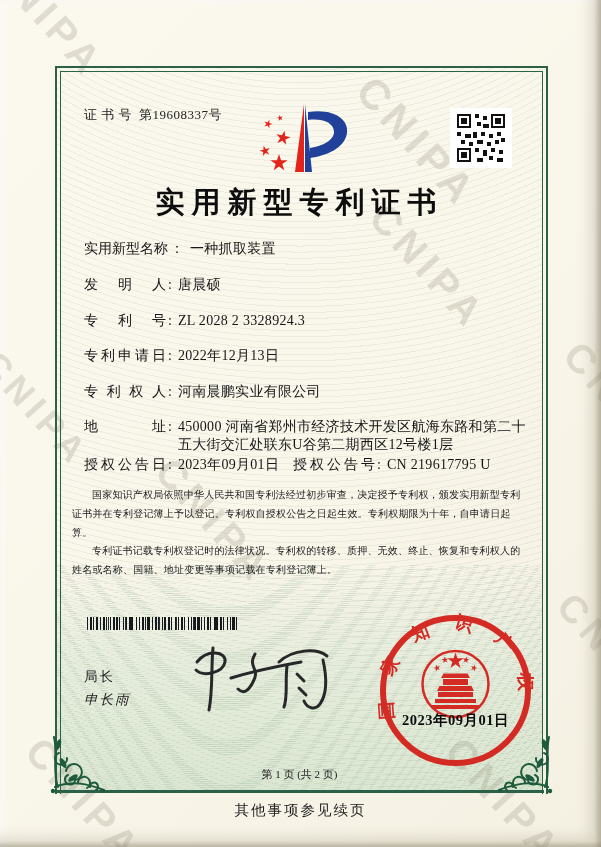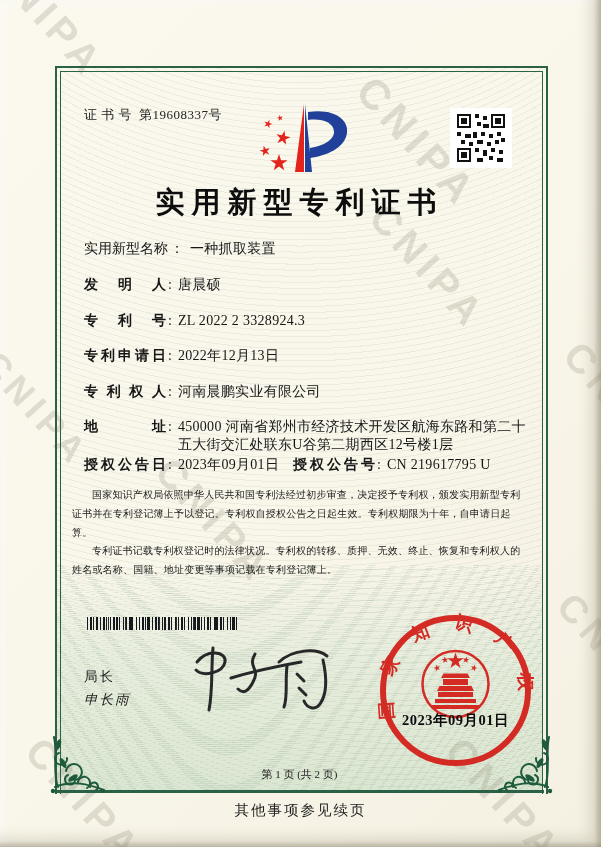--- a/index.html
+++ b/index.html
@@ -39,21 +39,21 @@
 
   .content{position:absolute;inset:0;z-index:6;}
   .certno{position:absolute;left:84px;top:106px;font-size:13px;letter-spacing:.5px;color:#222;}
   .certno span{margin-right:7px;}
   .logo{position:absolute;left:252px;top:101px;}
   .qr-wrap{position:absolute;left:450px;top:108px;width:62px;height:60px;background:#fff;display:flex;align-items:center;justify-content:center;}
   .title{position:absolute;left:55px;top:183px;width:489px;text-align:center;
     font-size:29px;font-weight:bold;letter-spacing:7px;color:#0d0d0d;font-family:Liberation Serif, serif;}
 
   .frow{position:absolute;left:84px;font-size:14px;color:#161616;white-space:nowrap;}
-  .flabel{display:inline-block;width:82px;text-align:justify;text-align-last:justify;font-weight:bold;}
+  .flabel{display:inline-block;width:82px;text-align:justify;text-align-last:justify;}
   .flabel-auto{display:inline-block;width:auto;}
   .fcolon{display:inline-block;margin:0 6px 0 2px;}
   .fvalue{letter-spacing:.3px;}
   .fvalue-wrap{white-space:normal;display:inline-block;width:362px;line-height:17.5px;vertical-align:top;letter-spacing:.3px;}
   .grant2{position:absolute;left:209px;top:0;white-space:nowrap;}
 
   .bodytext{position:absolute;left:72px;top:486px;width:458px;font-size:10px;line-height:18.8px;color:#1b1b1b;z-index:6;}
   .bodytext p{margin:0;text-indent:2em;letter-spacing:.2px;}
 
   .barcode{position:absolute;left:87px;top:617px;width:152px;height:13px;z-index:6;
@@ -196,21 +196,21 @@
 
   <div class="title">实用新型专利证书</div>
 
   <div class="frow" style="top:240px;">
     <span class="flabel-auto">实用新型名称</span><span class="fcolon">：</span><span class="fvalue">一种抓取装置</span>
   </div>
   <div class="frow" style="top:276px;">
     <span class="flabel">发明人</span><span class="fcolon">:</span><span class="fvalue">唐晨硕</span>
   </div>
   <div class="frow" style="top:312px;">
-    <span class="flabel">专利号</span><span class="fcolon">:</span><span class="fvalue">ZL 2022 2 3328924.3</span>
+    <span class="flabel">专利号</span><span class="fcolon">:</span><span class="fvalue">ZL 2028 2 3328924.3</span>
   </div>
   <div class="frow" style="top:347px;">
     <span class="flabel">专利申请日</span><span class="fcolon">:</span><span class="fvalue">2022年12月13日</span>
   </div>
   <div class="frow" style="top:383px;">
     <span class="flabel">专利权人</span><span class="fcolon">:</span><span class="fvalue">河南晨鹏实业有限公司</span>
   </div>
   <div class="frow" style="top:418px;">
     <span class="flabel">地址</span><span class="fcolon">:</span><span class="fvalue-wrap">450000 河南省郑州市经济技术开发区航海东路和第二十五大街交汇处联东U谷第二期西区12号楼1层</span>
   </div>

